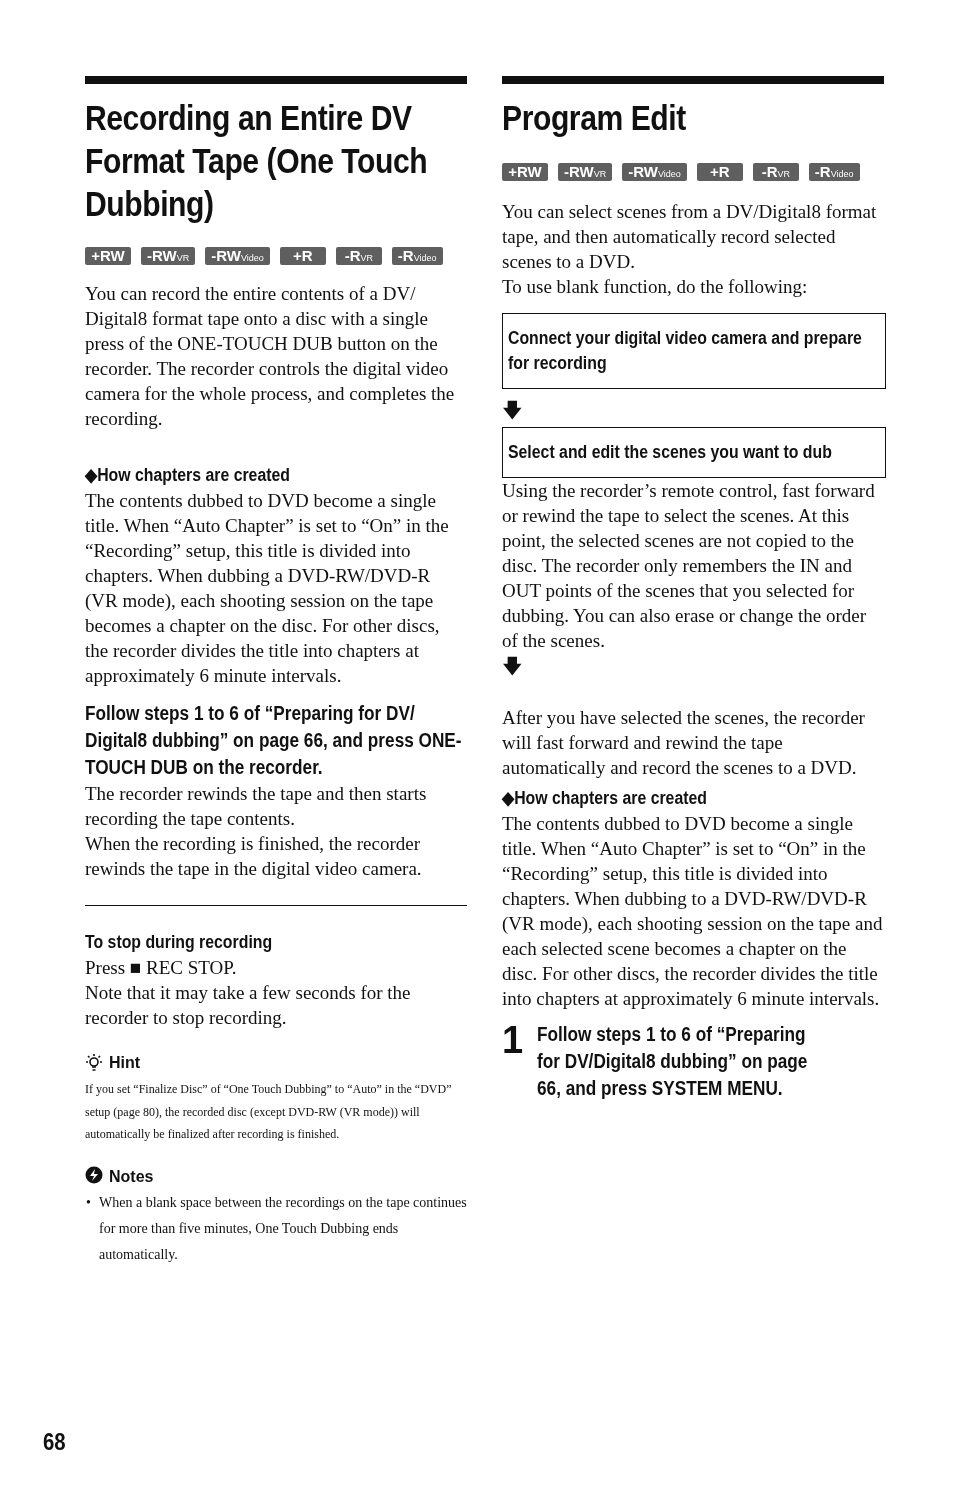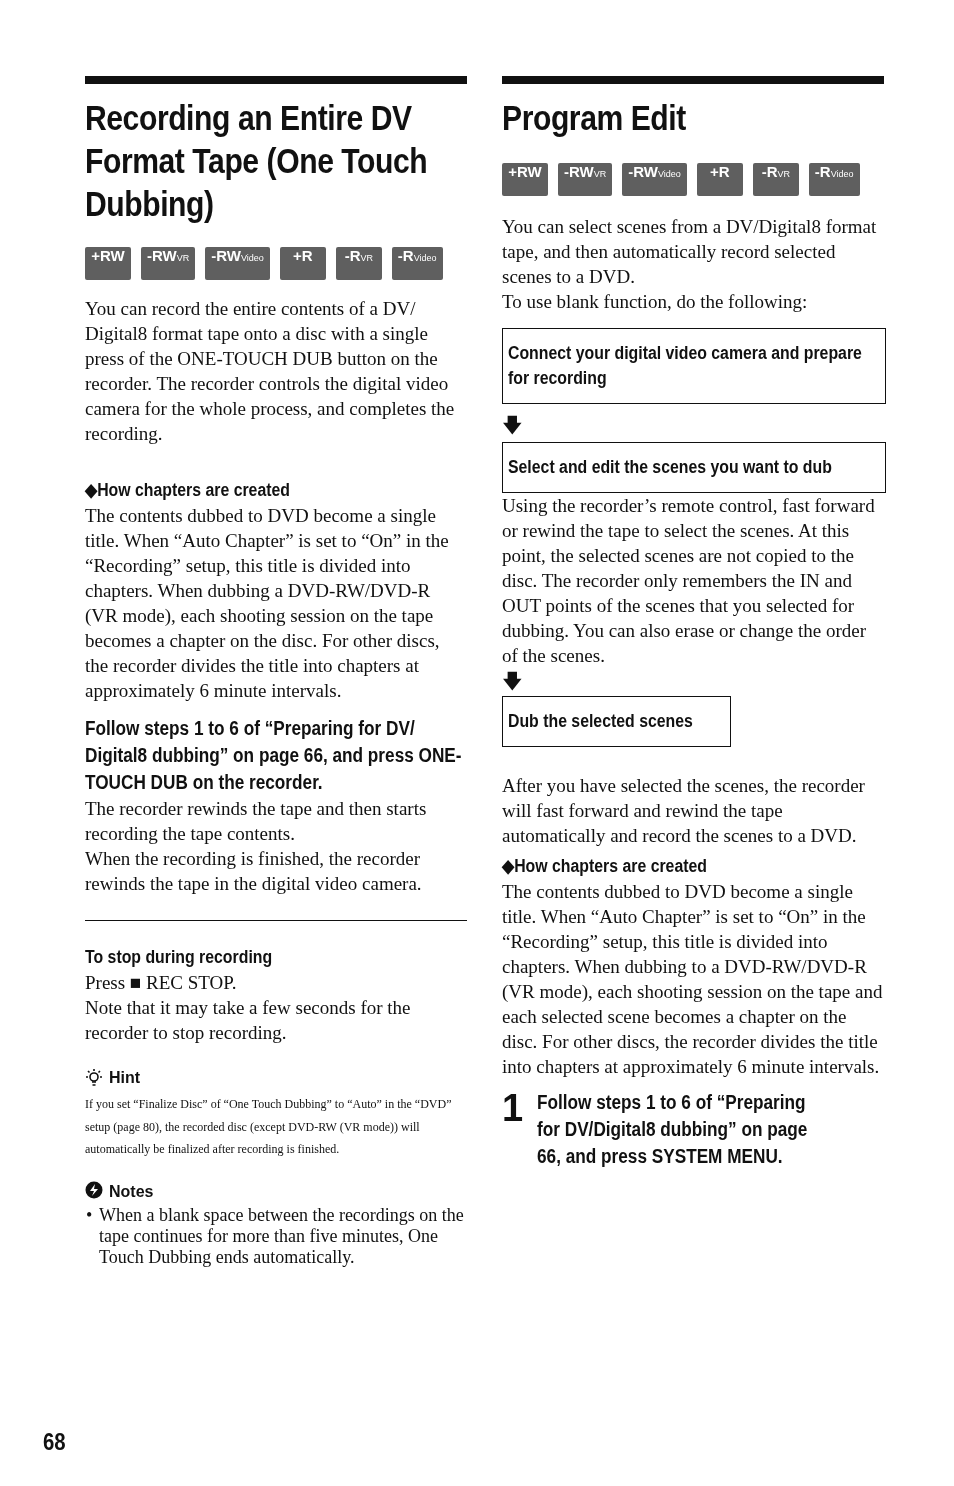--- a/index.html
+++ b/index.html
@@ -6,33 +6,33 @@
   body { width:954px; height:1486px; position:relative; overflow:hidden; color:#111;
          font-family:"Liberation Serif", serif; }
   .col { position:absolute; top:76px; }
   .col-left { left:85px; width:382px; }
   .col-right { left:502px; width:384px; }
   .top-rule { height:8px; background:#111; }
   h1 { font-family:"Liberation Sans", sans-serif; font-weight:bold; font-size:35px; line-height:43px;
        margin:12px 0 0 0; letter-spacing:-0.5px; transform:scaleX(0.86); transform-origin:left; width:116%; }
   .badges { display:flex; flex-wrap:wrap; gap:7px 10px; margin-top:22px; width:360px; }
   .badge { background:#5f5f5f; color:#fff; font-family:"Liberation Sans", sans-serif; font-weight:bold;
-           font-size:15px; height:33px; line-height:18px; padding:0 6px; border-radius:2px; min-width:46px;
+           font-size:15px; height:18px; line-height:18px; padding:0 6px; border-radius:2px; min-width:46px;
            text-align:center; box-sizing:border-box; }
   .badge small { font-size:9px; font-weight:normal; }
   .p { font-size:19px; line-height:25px; margin:0; }
   .sub { font-family:"Liberation Sans", sans-serif; font-weight:bold; font-size:18px; line-height:25px;
          transform:scaleX(0.88); transform-origin:left; width:114%; margin:0; }
   .stephead { font-family:"Liberation Sans", sans-serif; font-weight:bold; font-size:20px; line-height:27px;
               transform:scaleX(0.86); transform-origin:left; width:116%; margin:0; }
   .rule { border-top:1px solid #111; margin:24px 0 24px 0; }
   .hint-label { font-family:"Liberation Sans", sans-serif; font-weight:bold; font-size:16px; line-height:22px; display:flex; gap:6px; }
   .small { font-size:12px; line-height:22.5px; margin:0; }
   ul.notes { margin:0; padding:0 0 0 14px; list-style:none; }
-  ul.notes li { position:relative; font-size:18px; line-height:21px; }
+  ul.notes li { position:relative; font-size:14px; line-height:26px; }
   ul.notes li::before { content:"•"; position:absolute; left:-13px; }
   .box { border:1.5px solid #111; font-family:"Liberation Sans", sans-serif; font-weight:bold; font-size:18px;
          line-height:25px; padding:12px 5px; box-sizing:border-box; }
   .box span { display:inline-block; transform:scaleX(0.88); transform-origin:left; width:114%; }
   .arrow { font-size:20px; line-height:26px; height:26px; margin:8px 0 4px 0; }
   .step { display:flex; gap:14px; margin-top:10px; }
   .step-num { font-family:"Liberation Sans", sans-serif; font-weight:bold; font-size:38px; line-height:38px; }
   .pagenum { position:absolute; left:43px; top:1428px; font-family:"Liberation Sans", sans-serif; font-weight:bold; font-size:24px; transform:scaleX(0.85); transform-origin:left; }
 </style>
 </head>
@@ -97,21 +97,20 @@
     <div class="badge"><span>-R</span><small>VR</small></div>
     <div class="badge"><span>-R</span><small>Video</small></div>
   </div>
   <p class="p" style="margin-top:18px">You can select scenes from a DV/Digital8 format tape, and then automatically record selected scenes to a DVD.</p>
   <p class="p">To use blank function, do the following:</p>
   <div class="box" style="margin-top:14px"><span>Connect your digital video camera and prepare for recording</span></div>
   <div class="arrow">🡇</div>
   <div class="box"><span>Select and edit the scenes you want to dub</span></div>
   <p class="p">Using the recorder’s remote control, fast forward or rewind the tape to select the scenes. At this point, the selected scenes are not copied to the disc. The recorder only remembers the IN and OUT points of the scenes that you selected for dubbing. You can also erase or change the order of the scenes.</p>
   <div class="arrow" style="margin:0 0 2px 0">🡇</div>
-  <div class="box" style="display:inline-block; width:229px"><span>Dub the selected scenes</span></div>
   <p class="p" style="margin-top:26px">After you have selected the scenes, the recorder will fast forward and rewind the tape automatically and record the scenes to a DVD.</p>
   <p class="sub" style="margin-top:6px">◆How chapters are created</p>
   <p class="p">The contents dubbed to DVD become a single title. When “Auto Chapter” is set to “On” in the “Recording” setup, this title is divided into chapters. When dubbing to a DVD-RW/DVD-R (VR mode), each shooting session on the tape and each selected scene becomes a chapter on the disc. For other discs, the recorder divides the title into chapters at approximately 6 minute intervals.</p>
   <div class="step">
     <div class="step-num">1</div>
     <p class="stephead" style="width:340px; transform:scaleX(0.86)">Follow steps 1 to 6 of “Preparing for DV/Digital8 dubbing” on page 66, and press SYSTEM MENU.</p>
   </div>
 </div>
 
 <div class="pagenum">68</div>

